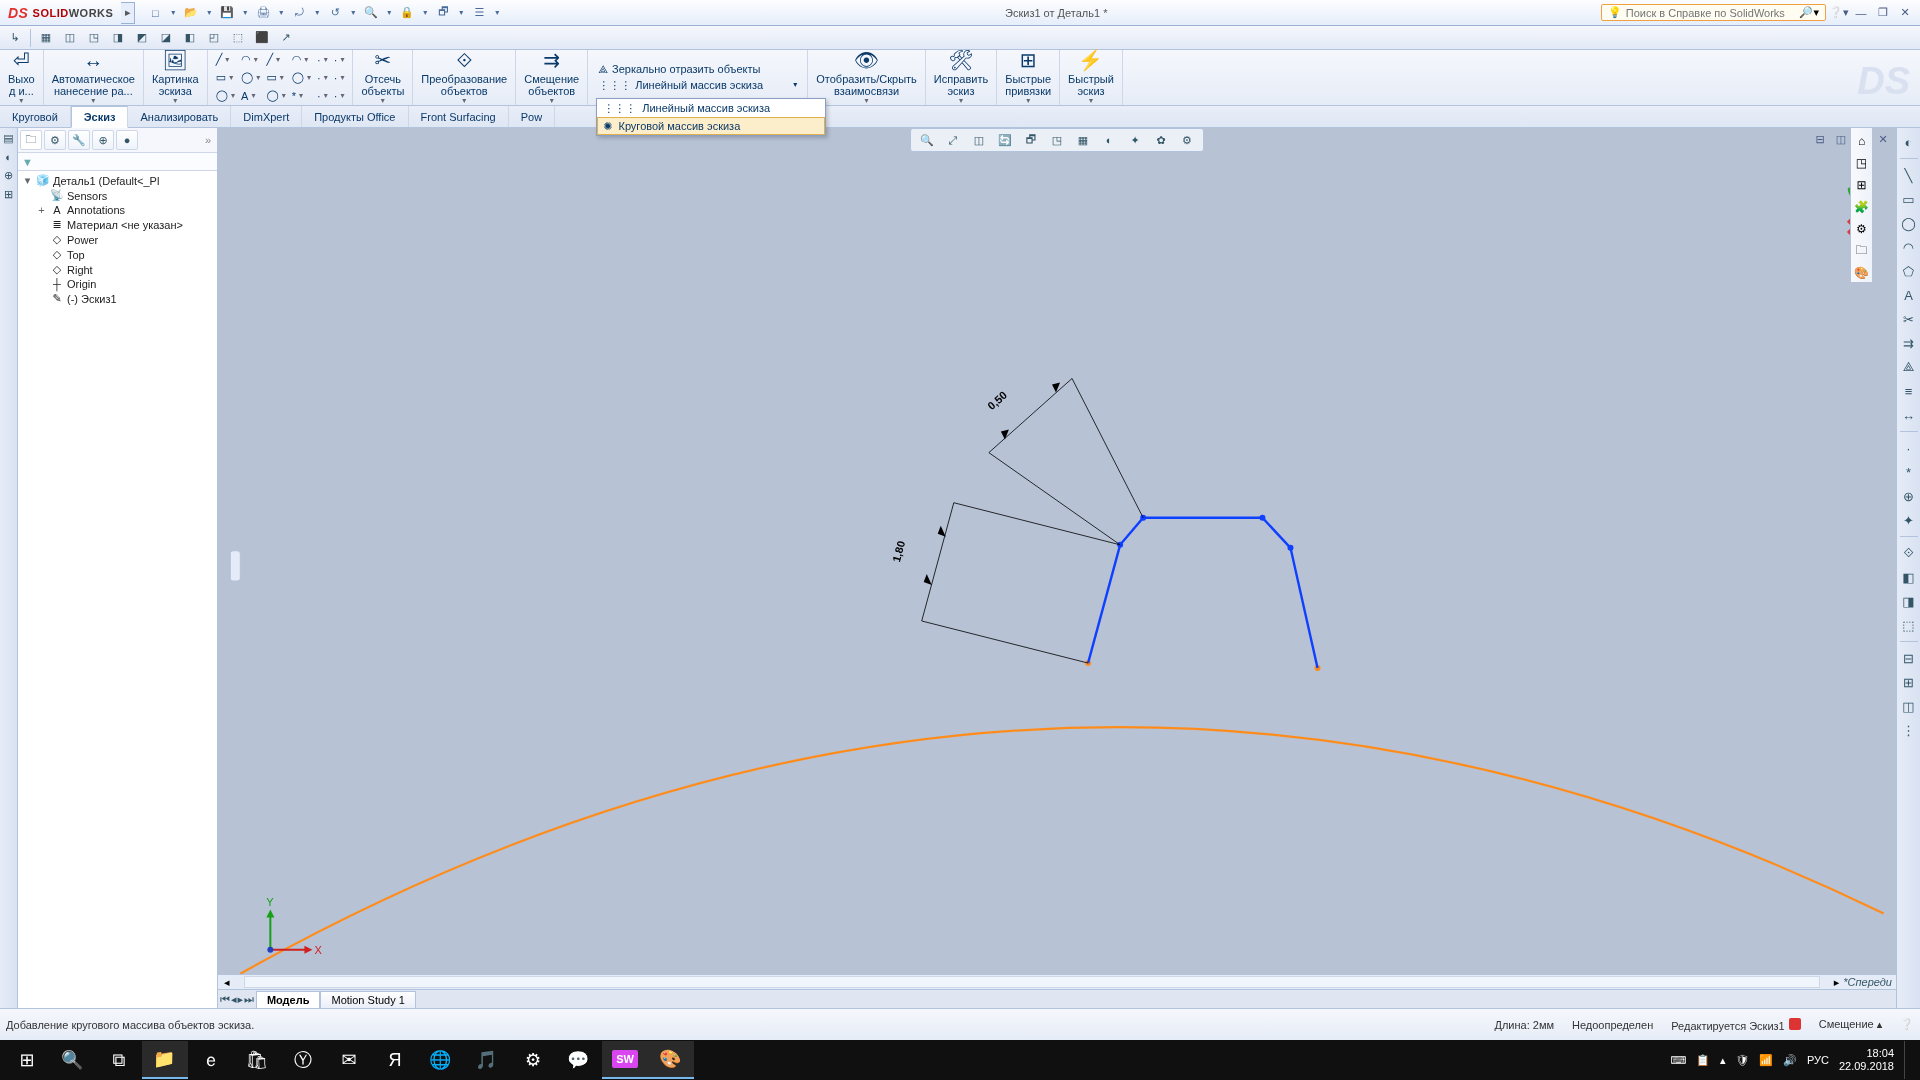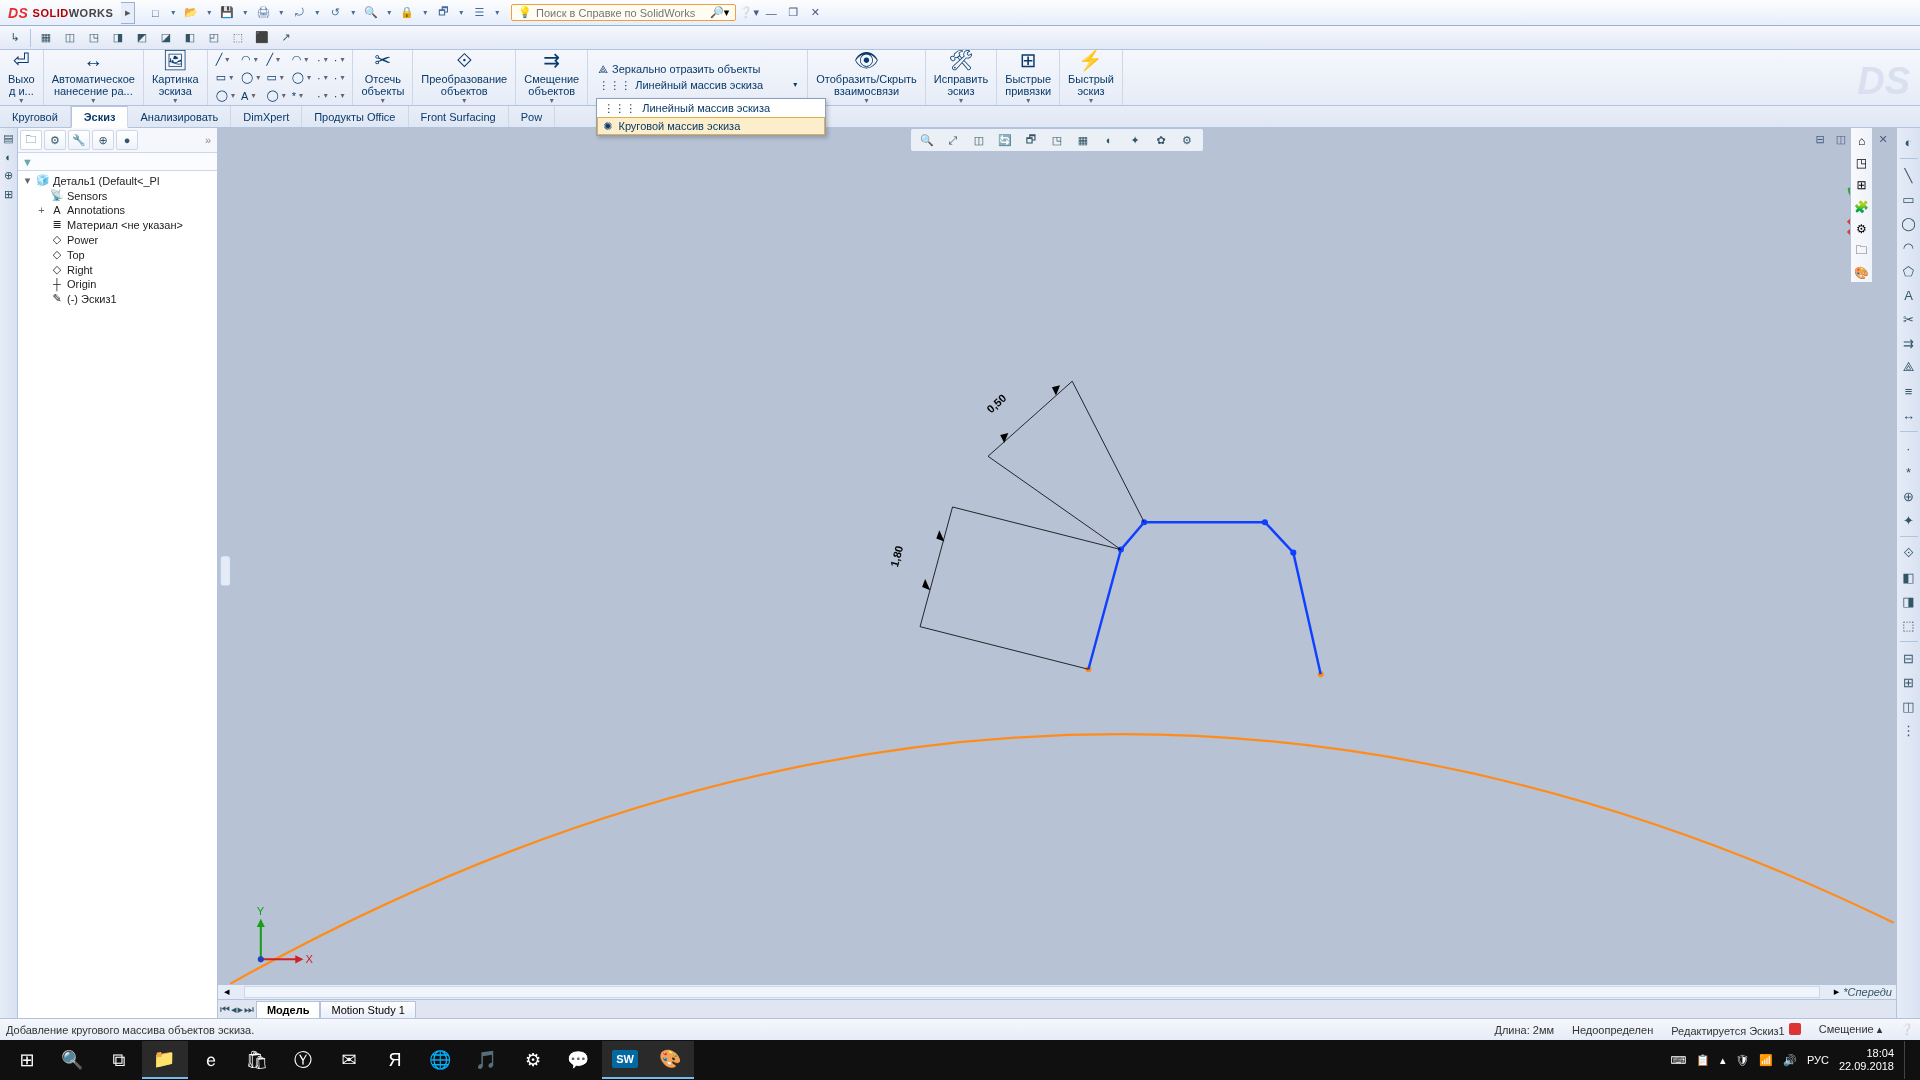--- a/index.html
+++ b/index.html
@@ -68,21 +68,21 @@
   .right-taskpane{position:absolute;right:24px;top:0;width:22px;background:linear-gradient(90deg,#f8f9fc,#eef2fa);border-left:1px solid #b2c3dd;display:flex;flex-direction:column;align-items:center;padding-top:4px;gap:4px}
   .right-taskpane span{width:18px;height:18px;display:flex;align-items:center;justify-content:center;font-size:12px}
   
   .hscroll{height:16px;display:flex;align-items:center;background:#e6ecf7;border-top:1px solid #b2c3dd}
   .hscroll .sp{flex:1;height:12px;background:#f0f4fb;border:1px solid #cdd7e8;margin:0 14px}
   .hscroll .triad{color:#356;padding:0 4px;font-style:italic}
   .mtabs{height:20px;display:flex;align-items:stretch;background:#dfe6f2;border-top:1px solid #b2c3dd}
   .mtabs .nav{display:flex;align-items:center;padding:0 2px;color:#356;gap:1px}
   .mtab{padding:2px 10px;border:1px solid #b2c3dd;border-bottom:none;background:linear-gradient(#fefefe,#eaeef8);margin-top:1px}
   .mtab.active{background:#fff;font-weight:bold}
-  .status{height:22px;background:linear-gradient(#f5f7fc,#e6ecf7);border-top:1px solid #b2c3dd;display:flex;align-items:center;padding:0 6px;gap:18px;color:#333}
+  .status{height:32px;background:linear-gradient(#f5f7fc,#e6ecf7);border-top:1px solid #b2c3dd;display:flex;align-items:center;padding:0 6px;gap:18px;color:#333}
   .status .grow{flex:1}
   .edit-ico{width:12px;height:12px;border-radius:2px;background:#d33;display:inline-block;margin-left:4px}
   
   .taskbar{height:40px;background:#101010;display:flex;align-items:center;padding:0 4px;gap:2px;color:#fff}
   .tb-btn{width:46px;height:38px;display:flex;align-items:center;justify-content:center;font-size:18px}
   .tb-btn.active{border-bottom:2px solid #76b9ed;background:#2a2a2a}
   .tray{margin-left:auto;display:flex;align-items:center;gap:10px;padding-right:6px}
   .clock{text-align:right;line-height:1.15;font-size:11px}
   .sw-logo{color:#e3302f;font-style:italic;font-weight:bold;font-size:14px}
 </style>
@@ -110,20 +110,21 @@
       <span class="qbtn" style="width: 8px; font-size: 8px;">▾</span>
       <span class="qbtn">🔍</span>
       <span class="qbtn" style="width: 8px; font-size: 8px;">▾</span>
       <span class="qbtn">🔒</span>
       <span class="qbtn" style="width: 8px; font-size: 8px;">▾</span>
       <span class="qbtn">🗗</span>
       <span class="qbtn" style="width: 8px; font-size: 8px;">▾</span>
       <span class="qbtn">☰</span>
       <span class="qbtn" style="width: 8px; font-size: 8px;">▾</span>
     </div>
+  <div class="doc-title">Эскиз1 от Деталь1 *</div>
   <div class="search-wrap">
     <div class="search-box">
       <span>💡</span>
       <input placeholder="Поиск в Справке по SolidWorks" style="">
       <span>🔎▾</span>
     </div>
     <span class="win-btn">❔▾</span>
     <span class="win-btn">—</span>
     <span class="win-btn">❐</span>
     <span class="win-btn">✕</span>
@@ -537,21 +538,21 @@
       <div class="tb-btn">ｅ</div>
       <div class="tb-btn">🛍</div>
       <div class="tb-btn">Ⓨ</div>
       <div class="tb-btn">✉</div>
       <div class="tb-btn">Я</div>
       <div class="tb-btn">🌐</div>
       <div class="tb-btn">🎵</div>
       <div class="tb-btn">⚙</div>
       <div class="tb-btn">💬</div>
       <div class="tb-btn active">
-        <span style="background:#0369a1;padding:3px 4px;border-radius:2px;font-size:11px;font-weight:bold">SW</span>
+        <span style="background:#d946ef;padding:3px 4px;border-radius:2px;font-size:11px;font-weight:bold">SW</span>
       </div>
       <div class="tb-btn active">🎨</div>
     </div>
   <div class="tray">
     <div id="tray-icons" style="display:flex;gap:10px;align-items:center">
         <span>⌨</span>
         <span>📋</span>
         <span>▴</span>
         <span>🛡</span>
         <span>📶</span>

